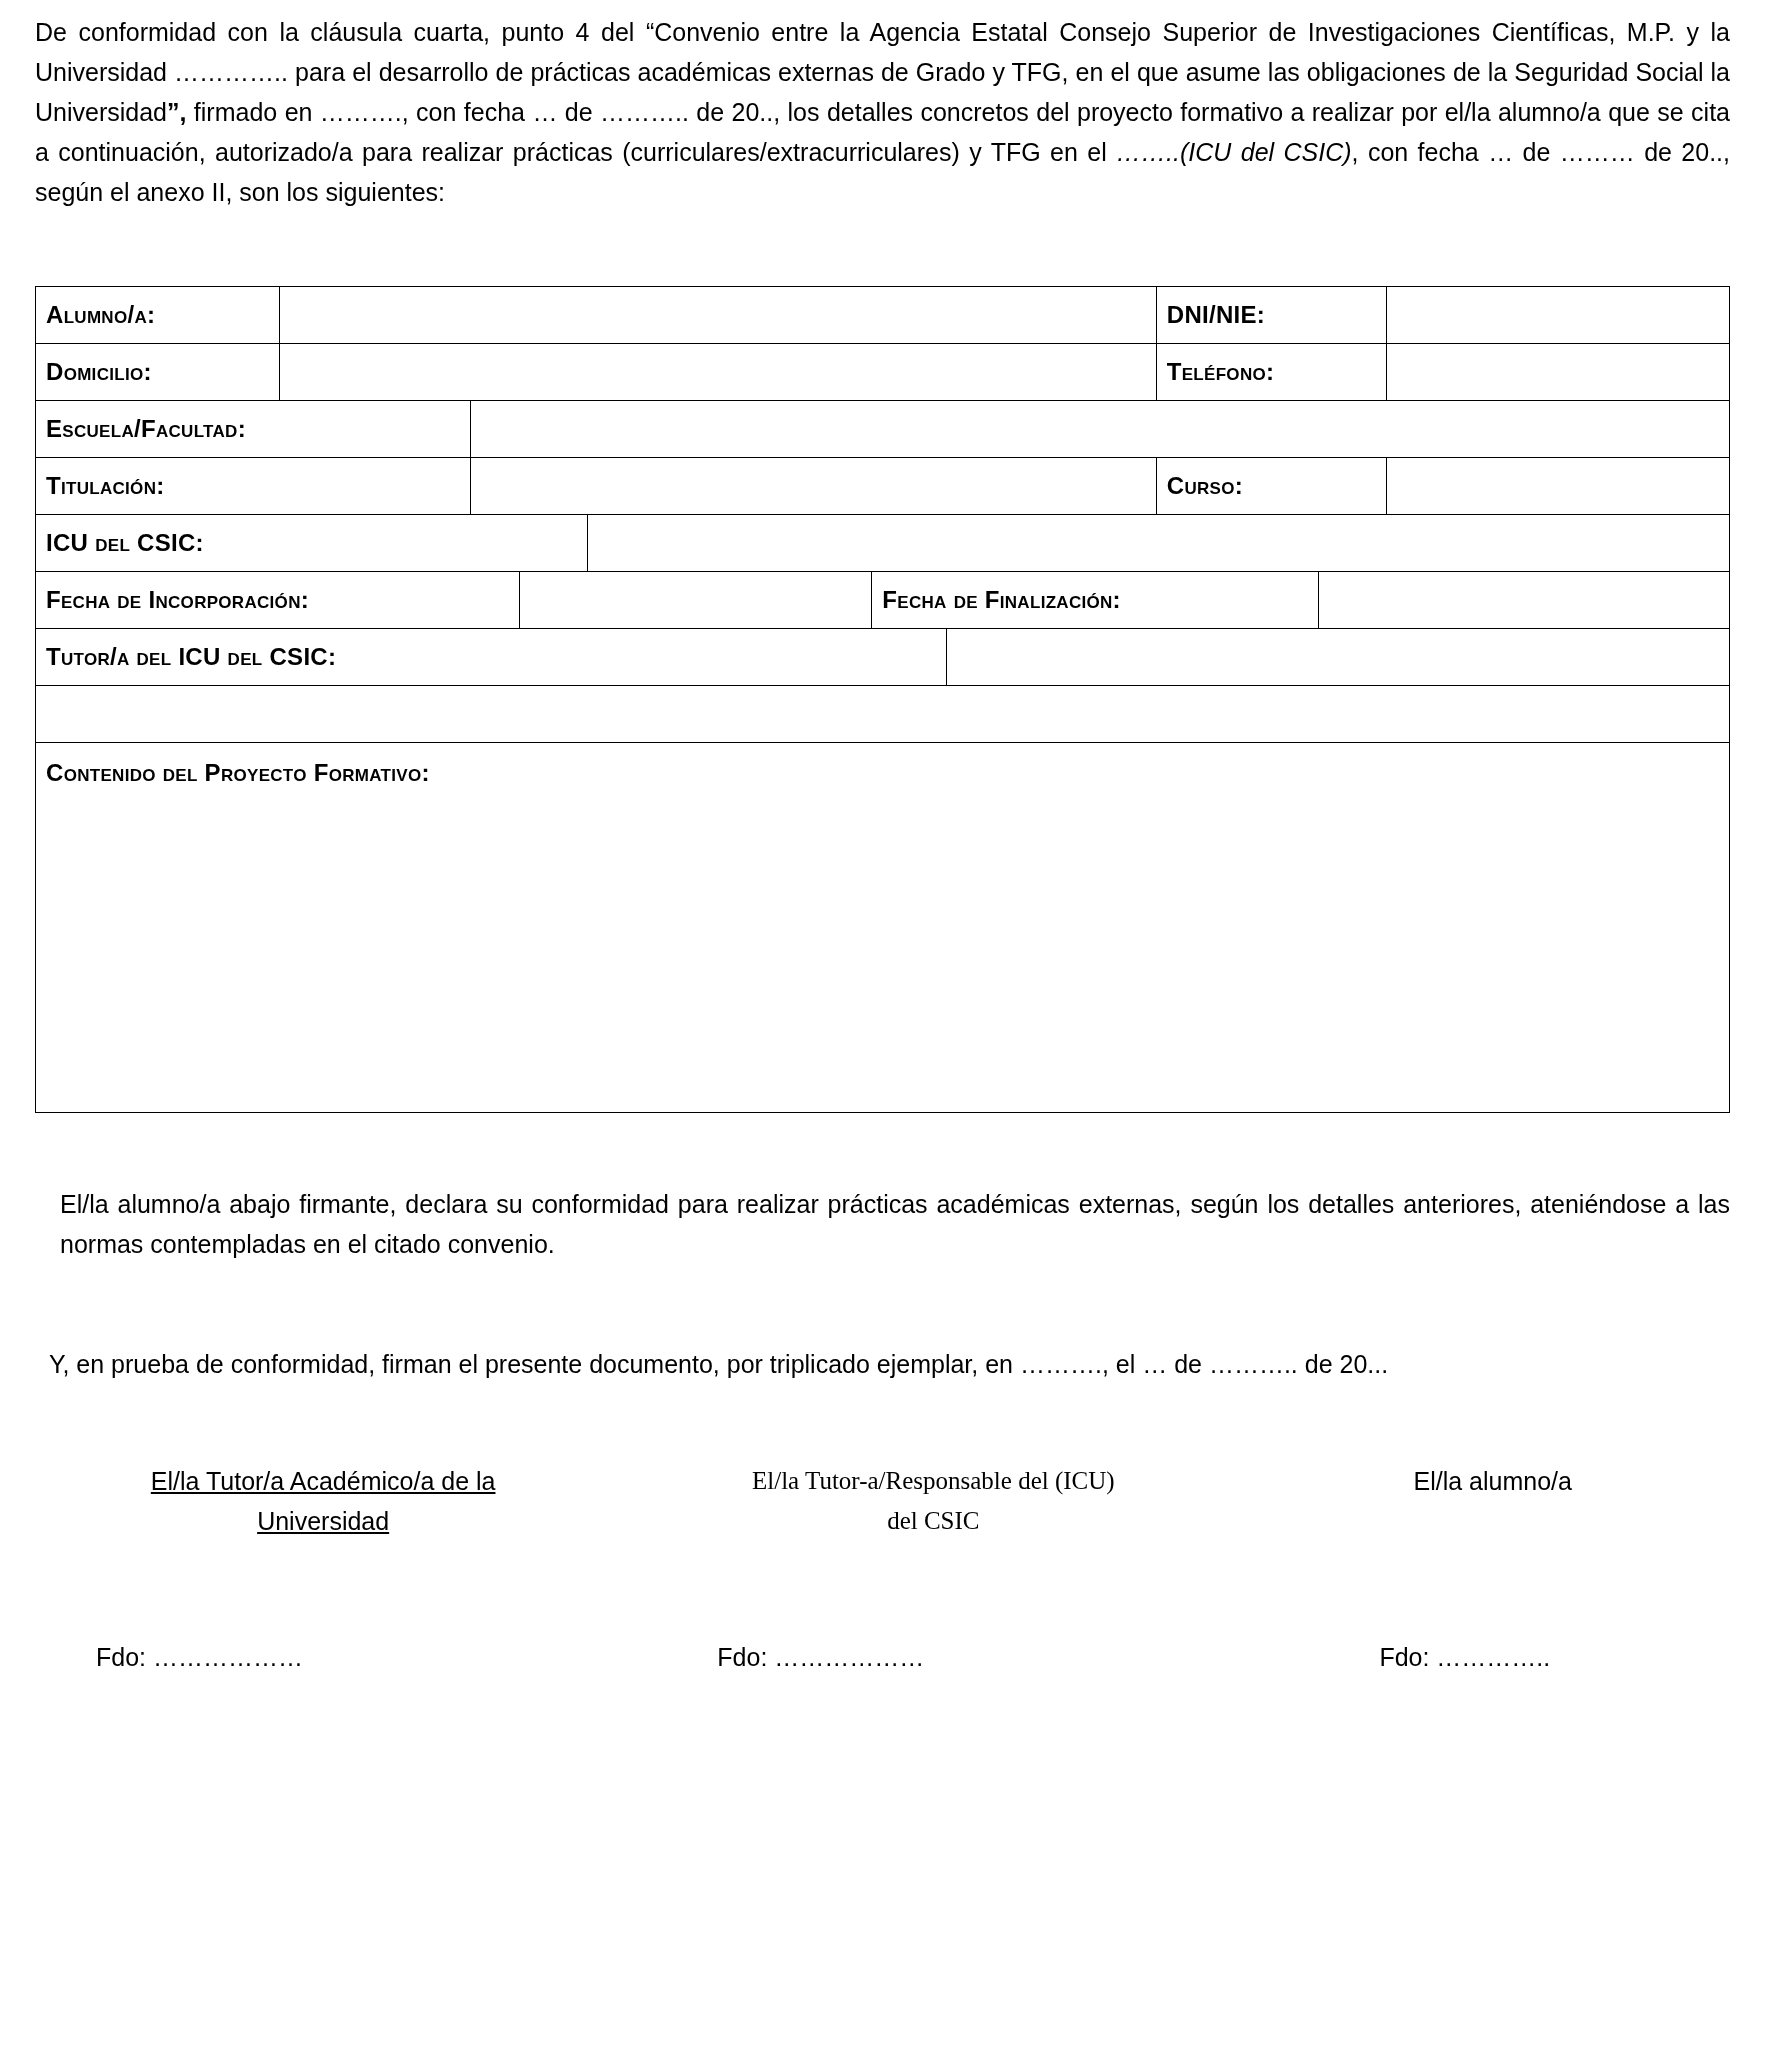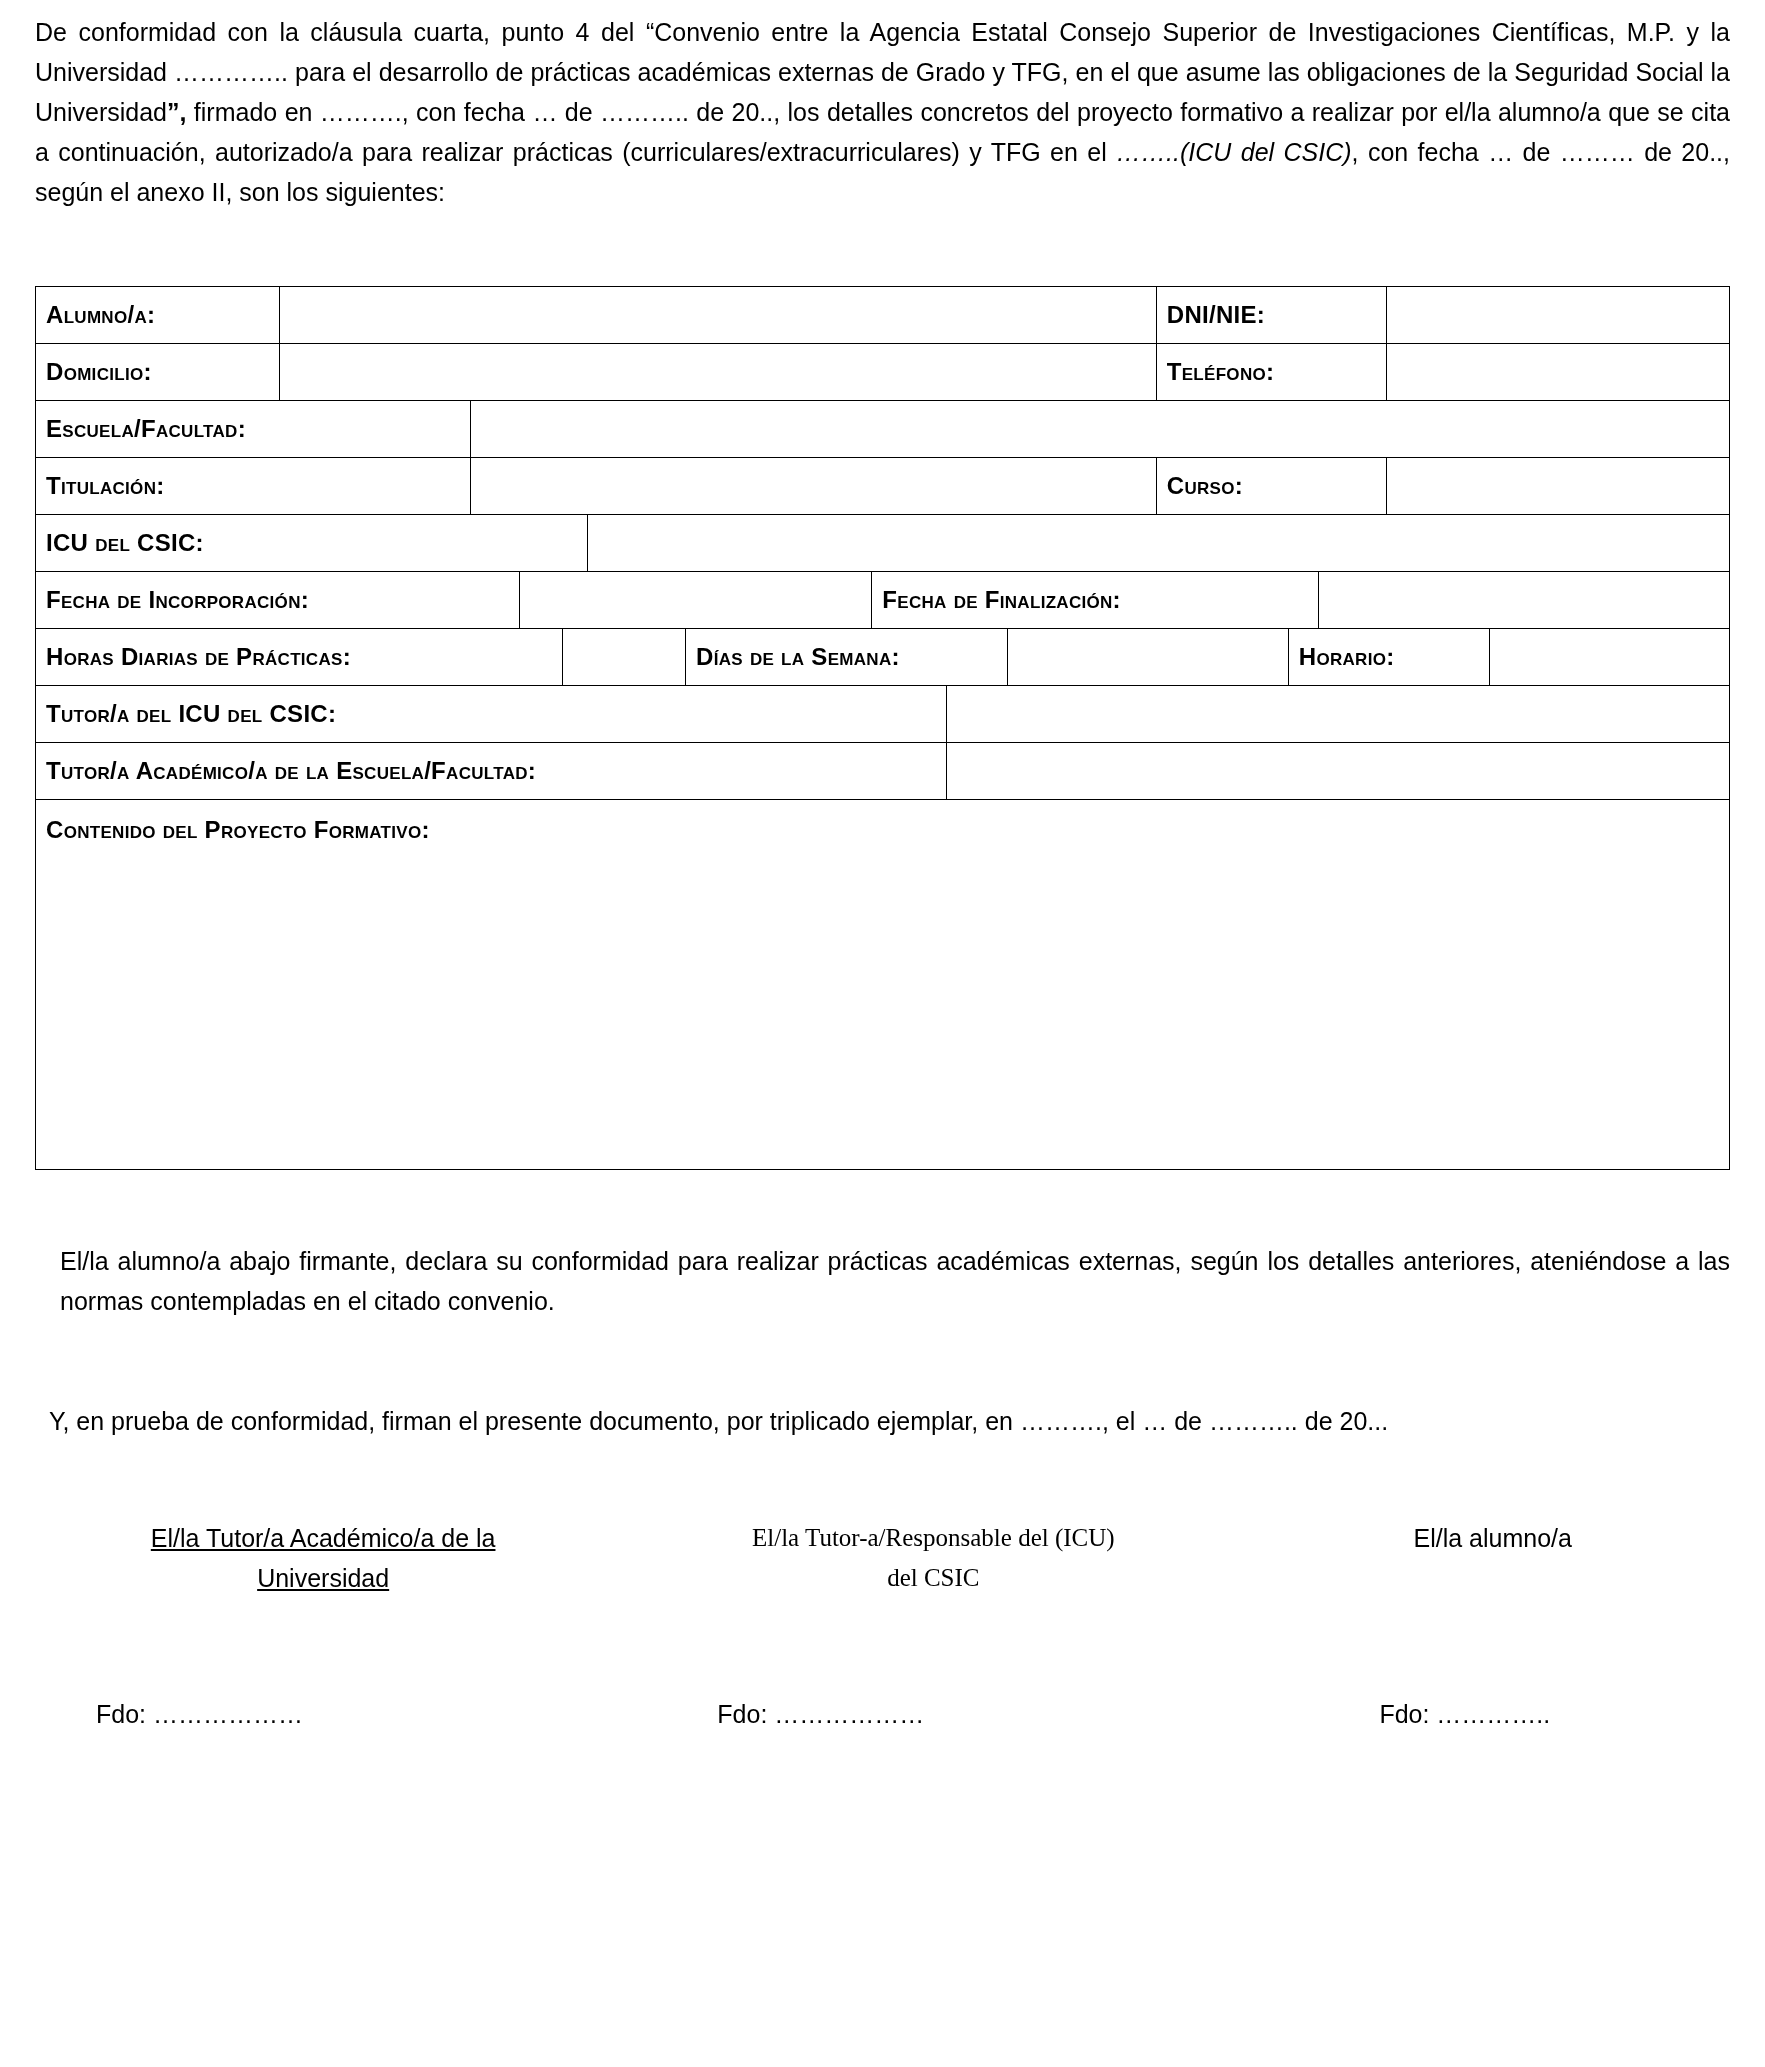--- a/index.html
+++ b/index.html
@@ -109,36 +109,27 @@
     <div class="cell value" style="flex:0 0 67.4%"></div>
   </div>
 
   <div class="trow">
     <div class="cell label" style="flex:0 0 28.6%">Fecha de Incorporación:</div>
     <div class="cell value" style="flex:0 0 20.8%"></div>
     <div class="cell label" style="flex:0 0 26.4%">Fecha de Finalización:</div>
     <div class="cell value" style="flex:0 0 24.2%"></div>
   </div>
 
-  <div class="trow">
-    <div class="cell label" style="flex:0 0 31.1%">Horas Diarias de Prácticas:</div>
-    <div class="cell value" style="flex:0 0 7.3%"></div>
-    <div class="cell label" style="flex:0 0 19.0%">Días de la Semana:</div>
-    <div class="cell value" style="flex:0 0 16.6%"></div>
-    <div class="cell label" style="flex:0 0 11.9%">Horario:</div>
-    <div class="cell value" style="flex:0 0 14.1%"></div>
-  </div>
 
   <div class="trow">
     <div class="cell label" style="flex:0 0 53.8%">Tutor/a del ICU del CSIC:</div>
     <div class="cell value" style="flex:0 0 46.2%"></div>
   </div>
 
   <div class="trow">
-    <div class="cell label" style="flex:0 0 53.8%">Tutor/a Académico/a de la Escuela/Facultad:</div>
     <div class="cell value" style="flex:0 0 46.2%"></div>
   </div>
 
   <div class="trow tall">
     <div class="cell" style="flex:0 0 100%">
         <span class="label" style="font-weight:bold;font-variant:small-caps;font-size:24px;letter-spacing:0.3px;">Contenido del Proyecto Formativo:</span>
       </div>
   </div>
 
 </div>

